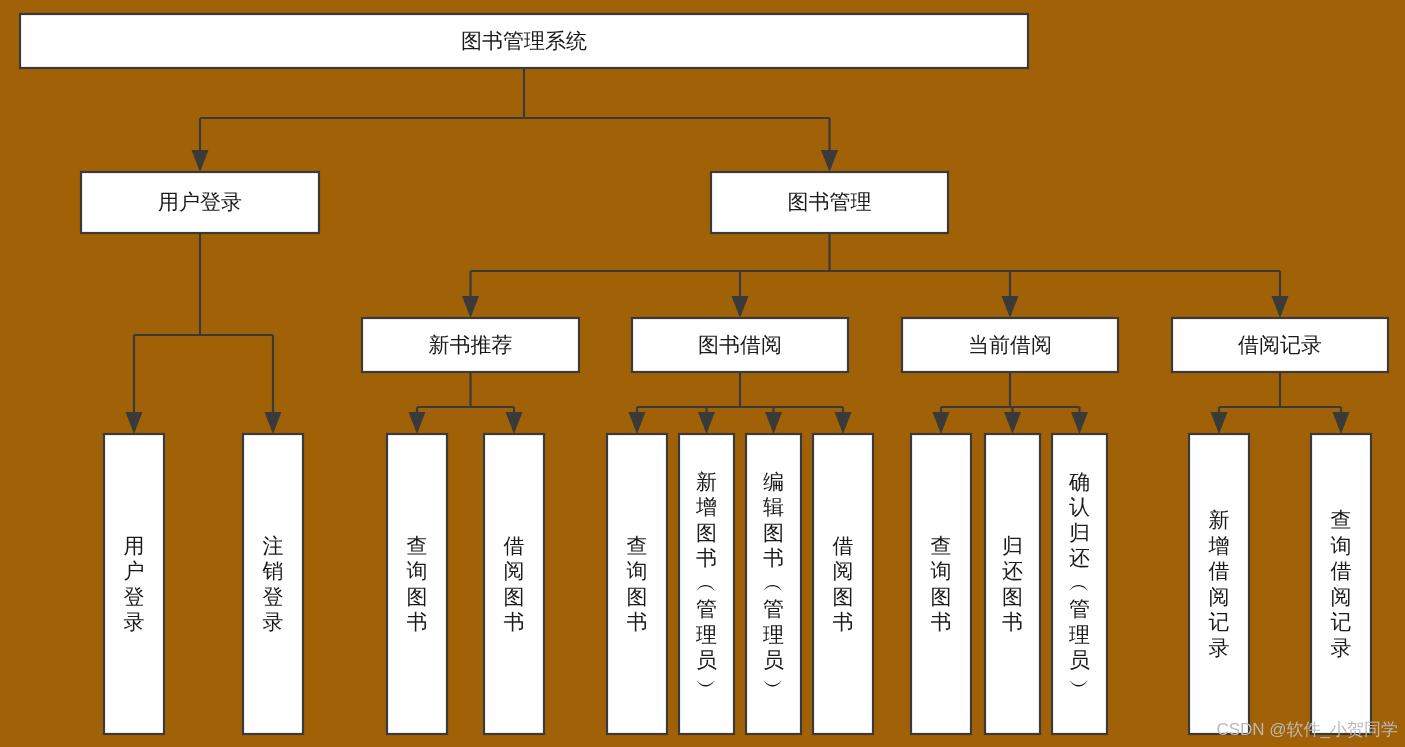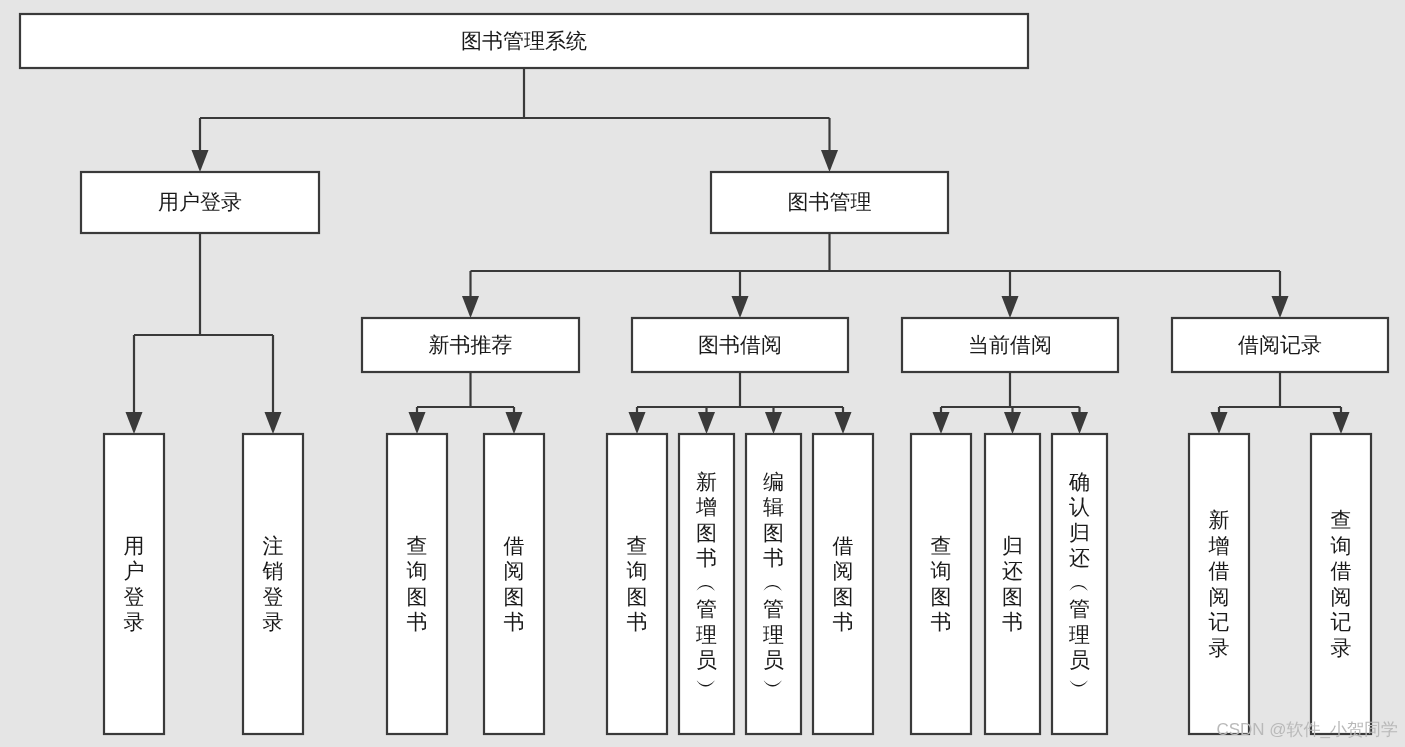--- a/index.html
+++ b/index.html
@@ -8,21 +8,21 @@
     padding: 0;
     background: #ffffff;
   }
   body {
     font-family: "Liberation Sans", "DejaVu Sans", sans-serif;
   }
   #diagram-root {
     position: relative;
     width: 1405px;
     height: 747px;
-    background: #e5e5e5;
+    background: #a16207;
     overflow: hidden;
   }
   svg#tree-svg {
     position: absolute;
     left: 0;
     top: 0;
     width: 1405px;
     height: 747px;
     display: block;
   }

